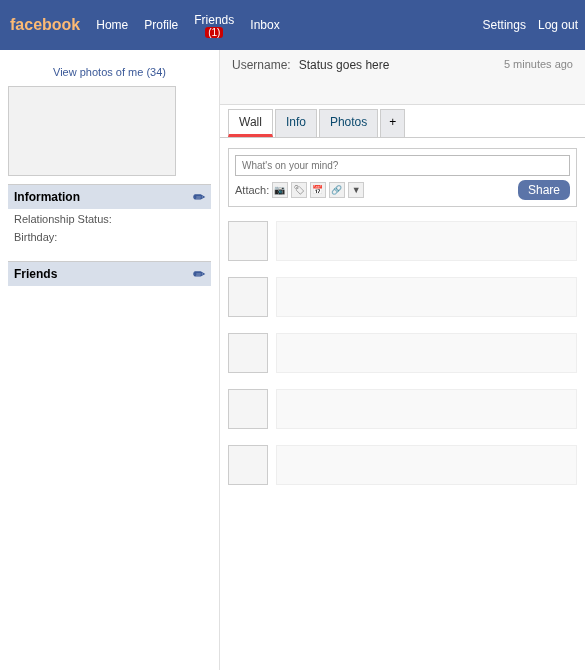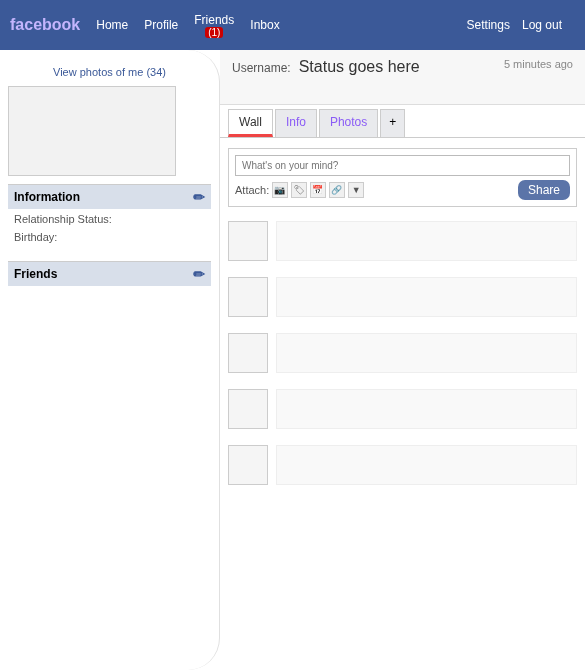--- a/index.html
+++ b/index.html
@@ -20,21 +20,21 @@
       align-items: center;
       padding: 0 10px;
       position: relative;
     }
     .nav-left {
       display: flex;
       align-items: center;
       gap: 16px;
     }
     .nav-logo {
-      color: #c4b5fd;
+      color: #fdba74;
       font-size: 16px;
       font-weight: bold;
       text-decoration: none;
     }
     .nav-link {
       color: white;
       font-size: 12px;
       text-decoration: none;
       display: flex;
       flex-direction: column;
@@ -43,21 +43,21 @@
     }
     .nav-badge {
       background: #cc0000;
       color: white;
       border-radius: 3px;
       font-size: 10px;
       padding: 0 3px;
     }
     .nav-right {
       position: absolute;
-      right: 23px;
+      right: 7px;
       display: flex;
       gap: 12px;
       align-items: center;
     }
     .nav-right a {
       color: white;
       font-size: 12px;
       text-decoration: none;
     }
 
@@ -69,21 +69,20 @@
     }
 
     
     .sidebar {
       width: 220px;
       min-height: 620px;
       background: #ffffff;
       padding: 8px;
       border-right: 1px solid #e0e0e0;
       flex-shrink: 0;
-      border-radius: 32px;
     }
 
     .view-photos-link {
       display: block;
       text-align: center;
       color: #3b5998;
       font-size: 11px;
       margin-bottom: 8px;
       text-decoration: none;
     }
@@ -142,21 +141,21 @@
     .profile-name-status {
       display: flex;
       gap: 8px;
       align-items: baseline;
     }
     .profile-username-label {
       font-size: 12px;
       color: #555;
     }
     .profile-status {
-      font-size: 16px;
+      font-size: 12px;
       color: #333;
     }
     .profile-time {
       font-size: 11px;
       color: #888;
       text-align: right;
       white-space: nowrap;
     }
 
     
@@ -167,21 +166,21 @@
       padding: 0 8px;
       gap: 0;
     }
     .tab {
       padding: 5px 10px;
       font-size: 12px;
       cursor: pointer;
       border: 1px solid #ccc;
       border-bottom: none;
       background: #e9eaed;
-      color: #8b5cf6;
+      color: #0c4a6e;
       margin-right: 2px;
       margin-top: 4px;
     }
     .tab.active {
       background: #fff;
       border-bottom: 3px solid #ef4444;
       color: #333;
     }
     .tab-plus {
       padding: 5px 8px;

